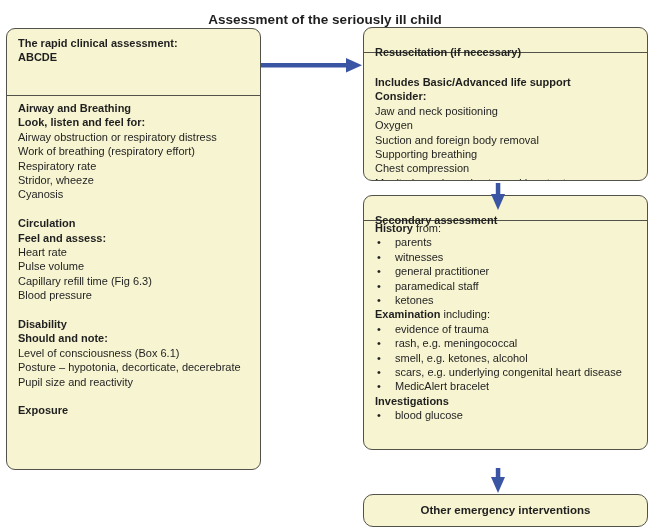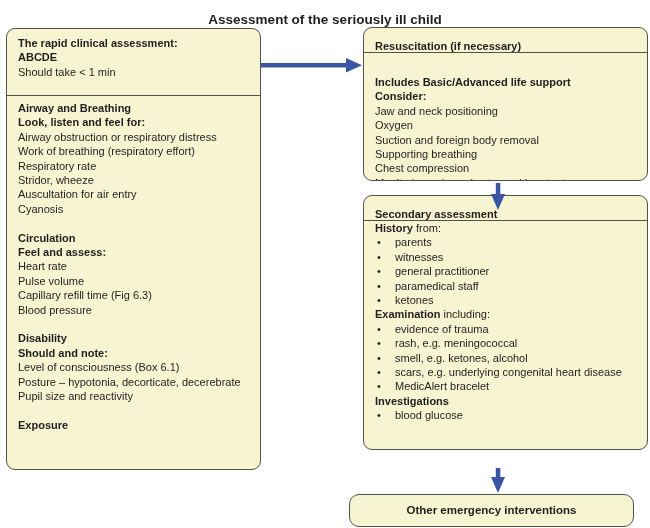--- a/index.html
+++ b/index.html
@@ -18,21 +18,21 @@
     position:absolute;top:12px;left:0;width:100%;text-align:center;
     font-size:13.5px;font-weight:700;letter-spacing:0;
   }
   .box{
     position:absolute;background:var(--box-fill);
     border:1.5px solid var(--box-border);border-radius:9px;
     box-sizing:border-box;font-size:11px;line-height:14.4px;overflow:hidden;
   }
   .box-header{padding:7px 11px 0;box-sizing:border-box;}
   .rapid-header{height:66px;}
-  .small-header{height:24px;padding-top:11px;}
+  .small-header{height:24px;padding-top:17px;}
   .box-body{border-top:1.5px solid var(--box-border);padding:5px 11px 0;}
   .line{white-space:nowrap;}
   .bold{font-weight:700;}
   .gap{height:14.4px;}
   .bullet-line{display:flex;white-space:nowrap;}
   .bullet{width:20px;flex:0 0 20px;padding-left:2px;box-sizing:border-box;}
   .center-box{display:flex;align-items:center;justify-content:center;
     font-weight:700;font-size:11.5px;border-radius:10px;}
   .arrow{position:absolute;color:var(--arrow);}
 </style>
@@ -40,30 +40,28 @@
 <body>
 
 <div class="stage">
 
   <div class="title">Assessment of the seriously ill child</div>
 
   <div class="box" style="left:6px;top:28px;width:255px;height:442px;">
     <div class="box-header rapid-header">
       <div class="line bold">The rapid clinical assessment:</div>
       <div class="line bold">ABCDE</div>
-      <div class="line">Should take &lt; 1 min</div>
     </div>
     <div class="box-body">
       <div class="line bold">Airway and Breathing</div>
       <div class="line bold">Look, listen and feel for:</div>
       <div class="line">Airway obstruction or respiratory distress</div>
       <div class="line">Work of breathing (respiratory effort)</div>
       <div class="line">Respiratory rate</div>
       <div class="line">Stridor, wheeze</div>
-      <div class="line">Auscultation for air entry</div>
       <div class="line">Cyanosis</div>
       <div class="gap"></div>
       <div class="line bold">Circulation</div>
       <div class="line bold">Feel and assess:</div>
       <div class="line">Heart rate</div>
       <div class="line">Pulse volume</div>
       <div class="line">Capillary refill time (Fig 6.3)</div>
       <div class="line">Blood pressure</div>
       <div class="gap"></div>
       <div class="line bold">Disability</div>
@@ -140,21 +138,21 @@
           <span>MedicAlert bracelet</span>
         </div>
       <div class="line bold">Investigations</div>
       <div class="bullet-line">
           <span class="bullet">•</span>
           <span>blood glucose</span>
         </div>
     </div>
   </div>
 
-  <div class="box center-box" style="left:349px;top:494px;width:285px;height:33px;">
+  <div class="box center-box" style="left:363px;top:494px;width:285px;height:33px;">
     <span>Other emergency interventions</span>
   </div>
 
   <svg class="arrow" style="left:261px;top:56px;" width="101" height="18" viewBox="0 0 101 18" aria-hidden="true">
     <rect x="0" y="7" width="86" height="4.5" fill="currentColor"></rect>
     <polygon points="85,2 101,9.2 85,16.5" fill="currentColor"></polygon>
   </svg>
 
   <svg class="arrow" style="left:489px;top:183px;" width="18" height="27" viewBox="0 0 18 27" aria-hidden="true">
     <rect x="6.8" y="0" width="4.5" height="13" fill="currentColor"></rect>

